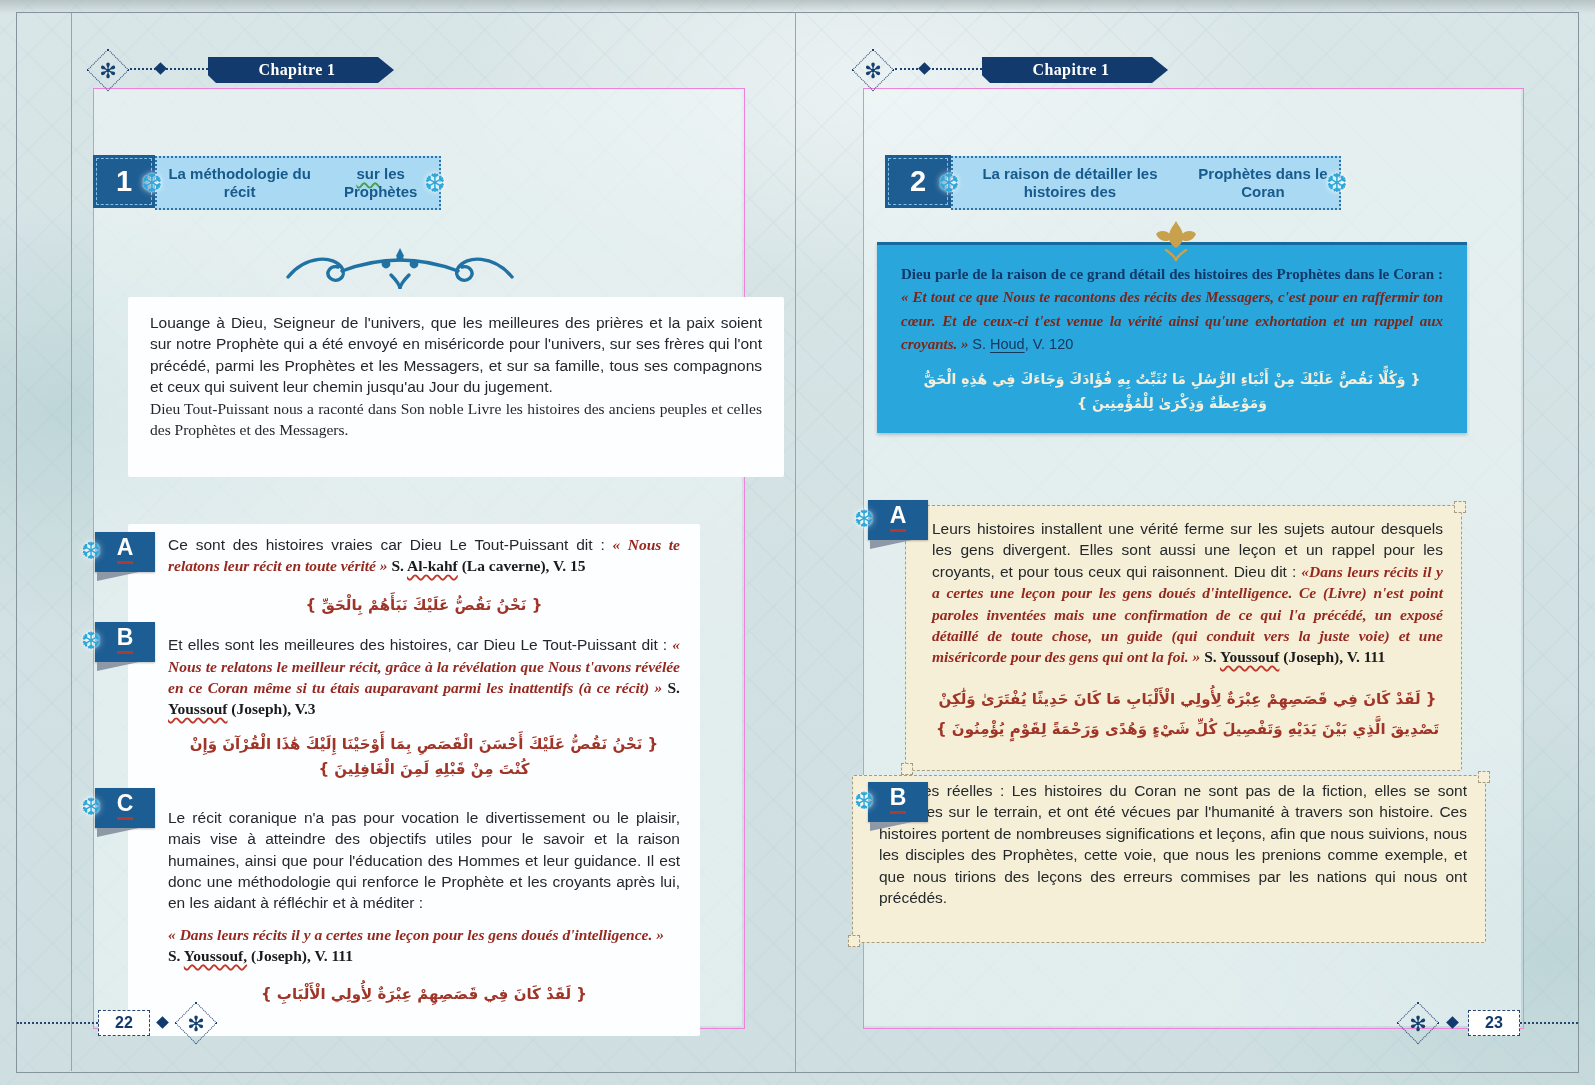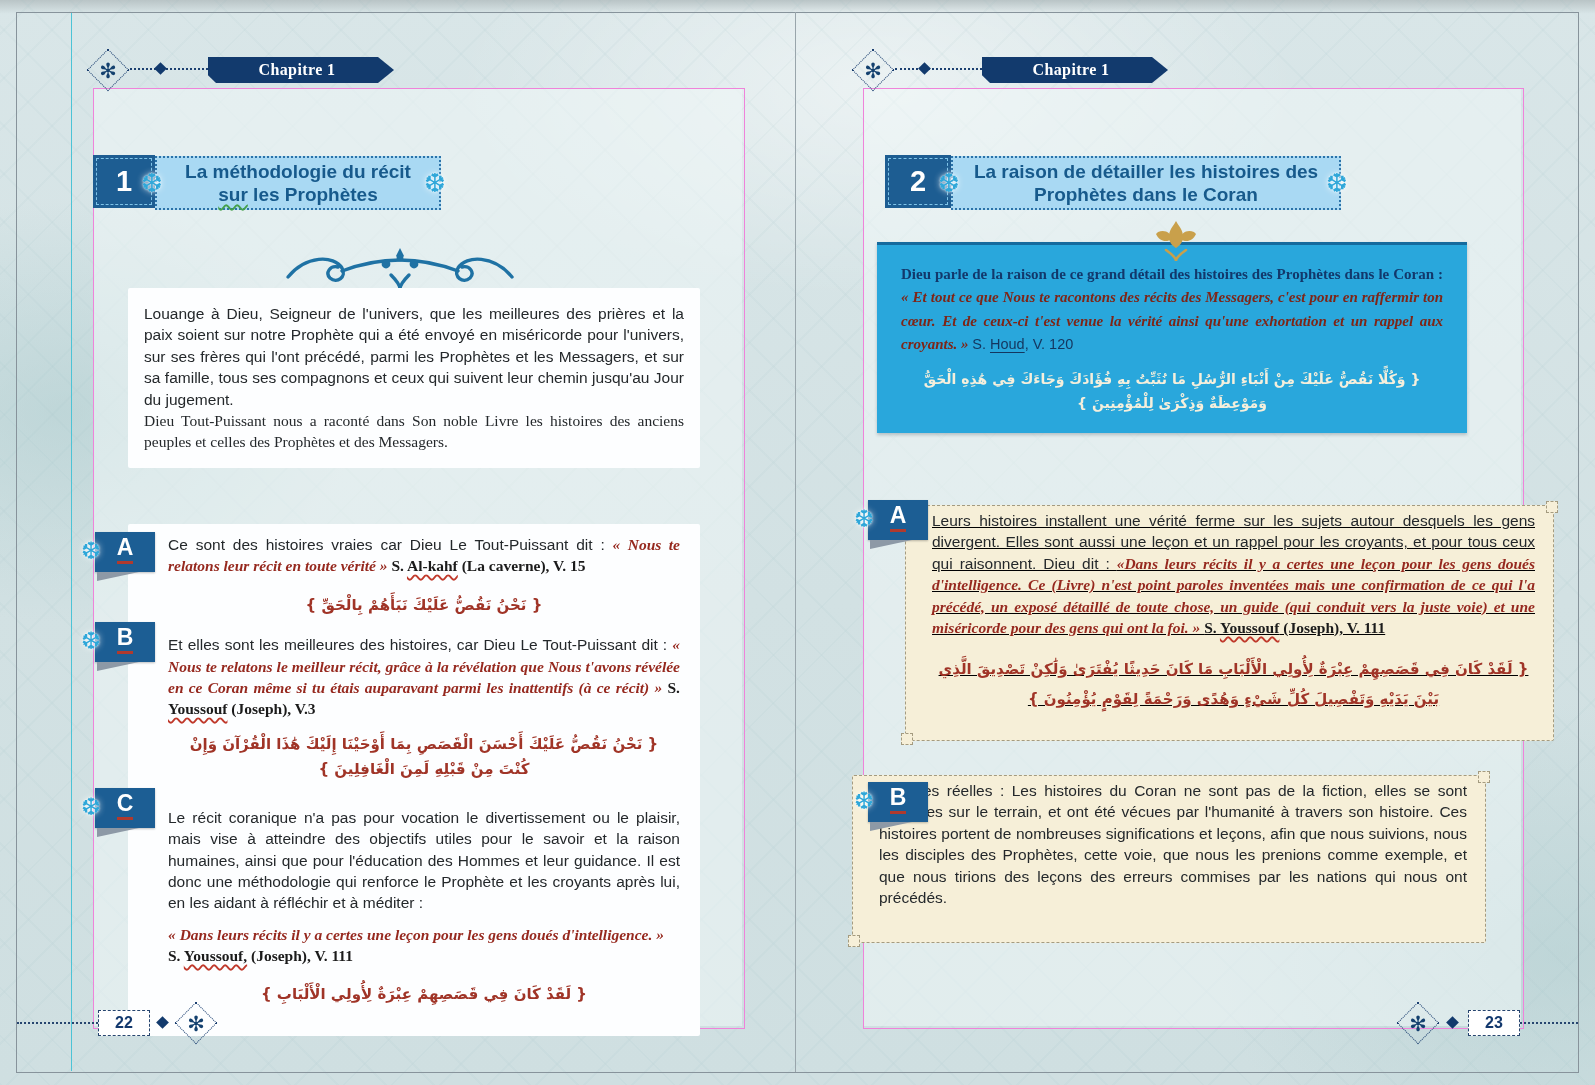--- a/index.html
+++ b/index.html
@@ -36,22 +36,22 @@
   .rosette{position:absolute;width:38px;height:38px;z-index:4;}
   .rosette::before{content:"";position:absolute;inset:4px;border:1px dotted #1b3f70;transform:rotate(45deg);}
   .rosette .glyph{position:absolute;inset:0;display:flex;align-items:center;justify-content:center;
     color:#14416f;font-size:21px;line-height:1;}
 
   
   .num-box{position:absolute;height:53px;background:#1d5d92;color:#fff;z-index:4;
     display:flex;align-items:center;justify-content:center;font-weight:bold;font-size:29px;
     outline:1px dashed #7fc4e8;outline-offset:-4px;}
   .title-box{position:absolute;height:50px;background:#a9d9f3;border:2px dotted #2b72a8;z-index:3;
-    display:flex;flex-direction:column;align-items:center;justify-content:center;
-    color:#175a8c;font-weight:bold;font-size:19px;line-height:1.22;text-align:center;}
+    display:flex;flex-direction:row;align-items:center;justify-content:center;
+    color:#175a8c;font-weight:bold;font-size:15px;line-height:1.22;text-align:center;}
   .squiggle{text-decoration:underline wavy #44a04b 1.5px;text-underline-offset:3px;}
   .snowflake{position:absolute;z-index:5;color:#2fa7d9;text-shadow:0 0 2px #ffffff, 0 0 6px rgba(255,255,255,.9);
     font-size:26px;line-height:1;}
 
   
   .white-card{position:absolute;background:#fdfeff;border-radius:2px;z-index:3;}
   .cream-card{position:absolute;background:#f6efd8;border:1px dashed #a49b80;border-radius:2px;z-index:3;}
   .cream-card::before,.cream-card::after{content:"";position:absolute;width:10px;height:10px;border:1px dashed #a49b80;}
   .cream-card::before{top:-5px;right:-5px;background:#f6efd8;}
   .cream-card::after{bottom:-5px;left:-5px;background:#f6efd8;}
@@ -129,21 +129,21 @@
       <path d="M109 28 q 9 9 9 14 q 0 -5 9 -14"></path>
     </g>
     <g fill="#1f72a4">
       <circle cx="104" cy="17" r="4.4"></circle>
         <circle cx="132" cy="17" r="4.4"></circle>
         <circle cx="118" cy="11" r="3.4"></circle>
       <path d="M118 1 l4 8 -4 4 -4 -4 z"></path>
     </g>
   </svg>
 
-  <div class="white-card" style="left:128px;top:288px;width:572px;min-height:180px;padding:15px 16px;box-sizing:border-box;">
+  <div class="white-card" style="left:128px;top:297px;width:656px;min-height:180px;padding:15px 22px;box-sizing:border-box;">
     <p class="body-text">Louange à Dieu, Seigneur de l'univers, que les meilleures des prières et la paix soient sur notre Prophète qui a été envoyé en miséricorde pour l'univers, sur ses frères qui l'ont précédé, parmi les Prophètes et les Messagers, et sur sa famille, tous ses compagnons et ceux qui suivent leur chemin jusqu'au Jour du jugement.</p>
     <p class="body-text" style="font-family:Liberation Serif, serif;">Dieu Tout-Puissant nous a raconté dans Son noble Livre les histoires des anciens peuples et celles des Prophètes et des Messagers.</p>
   </div>
 
   <div class="white-card" style="left:128px;top:524px;width:572px;min-height:459px;padding:10px 20px 12px 40px;box-sizing:border-box;">
     <p class="body-text"><span>Ce sont des histoires vraies car Dieu Le Tout-Puissant dit : </span><span class="quote">« Nous te relatons leur récit en toute vérité » </span><span class="sref"><span>S. </span><span class="surah">Al-kahf</span><span> (La caverne), V. 15</span></span></p>
     <p class="arabic">{ نَحْنُ نَقُصُّ عَلَيْكَ نَبَأَهُمْ بِالْحَقِّ }</p>
 
     <p class="body-text" style="margin-top:10px;"><span>Et elles sont les meilleures des histoires, car Dieu Le Tout-Puissant dit : </span><span class="quote">« Nous te relatons le meilleur récit, grâce à la révélation que Nous t'avons révélée en ce Coran même si tu étais auparavant parmi les inattentifs (à ce récit) » </span><span class="sref"><span>S. </span><span class="surah">Youssouf</span><span> (Joseph), V.3</span></span></p>
     <p class="arabic" style="margin:12px 12px;">{ نَحْنُ نَقُصُّ عَلَيْكَ أَحْسَنَ الْقَصَصِ بِمَا أَوْحَيْنَا إِلَيْكَ هَٰذَا الْقُرْآنَ وَإِنْ كُنْتَ مِنْ قَبْلِهِ لَمِنَ الْغَافِلِينَ }</p>
@@ -197,21 +197,21 @@
     <g stroke="#c9a04b" stroke-width="2.6" fill="none" stroke-linecap="round">
       <path d="M16 30 q10 7 10 11 q0 -4 10 -11"></path>
     </g>
   </svg>
 
   <div class="blue-box">
     <p class="lede"><span>Dieu parle de la raison de ce grand  détail des histoires des Prophètes dans le Coran :  </span><span class="quote">« Et tout ce que Nous te racontons des récits des Messagers, c'est pour en raffermir ton cœur. Et de ceux-ci t'est venue la vérité ainsi qu'une exhortation et un rappel aux croyants. » </span><span class="bref"><span>S. </span><span class="bsurah">Houd</span><span>, V. 120</span></span></p>
     <p class="arabic">{ وَكُلًّا نَقُصُّ عَلَيْكَ مِنْ أَنْبَاءِ الرُّسُلِ مَا نُثَبِّتُ بِهِ فُؤَادَكَ وَجَاءَكَ فِي هَٰذِهِ الْحَقُّ وَمَوْعِظَةٌ وَذِكْرَىٰ لِلْمُؤْمِنِينَ }</p>
   </div>
 
-  <div class="cream-card" style="left:905px;top:505px;width:649px;min-height:226px;padding:4px 18px 10px 26px;box-sizing:border-box;text-decoration:underline;">
+  <div class="cream-card" style="left:905px;top:505px;width:557px;min-height:226px;padding:12px 18px 10px 26px;box-sizing:border-box;">
     <p class="body-text"><span>Leurs histoires installent une vérité ferme sur les sujets autour desquels les gens divergent. Elles sont aussi une leçon et un rappel pour les croyants, et pour tous ceux qui raisonnent. Dieu dit : </span><span class="quote">«Dans leurs récits il y a certes une leçon pour les gens doués d'intelligence. Ce (Livre) n'est point paroles inventées mais une confirmation de ce qui l'a précédé, un exposé détaillé de toute chose, un guide (qui conduit vers la juste voie) et une miséricorde pour des gens qui ont la foi. » </span><span class="sref"><span>S. </span><span class="surah">Youssouf</span><span> (Joseph), V. 111</span></span></p>
     <p class="arabic" style="line-height:2;">{ لَقَدْ كَانَ فِي قَصَصِهِمْ عِبْرَةٌ لِأُولِي الْأَلْبَابِ مَا كَانَ حَدِيثًا يُفْتَرَىٰ وَلَٰكِنْ تَصْدِيقَ الَّذِي بَيْنَ يَدَيْهِ وَتَفْصِيلَ كُلِّ شَيْءٍ وَهُدًى وَرَحْمَةً لِقَوْمٍ يُؤْمِنُونَ }</p>
   </div>
   <div class="tag" style="left:868px;top:500px;">
     <span class="snowflake">❆</span>
     <span class="tag-letter">A</span>
   </div>
 
   <div class="cream-card" style="left:852px;top:775px;width:634px;min-height:168px;padding:4px 18px 12px 26px;box-sizing:border-box;">
     <p class="body-text">Histoires réelles : Les histoires du Coran ne sont pas de la fiction, elles se sont produites sur le terrain, et ont été vécues par l'humanité à travers son histoire. Ces histoires portent de nombreuses significations et leçons, afin que nous suivions, nous les disciples des Prophètes, cette voie, que nous les prenions comme exemple, et que nous tirions des leçons des erreurs commises par les nations qui nous ont précédés.</p>

